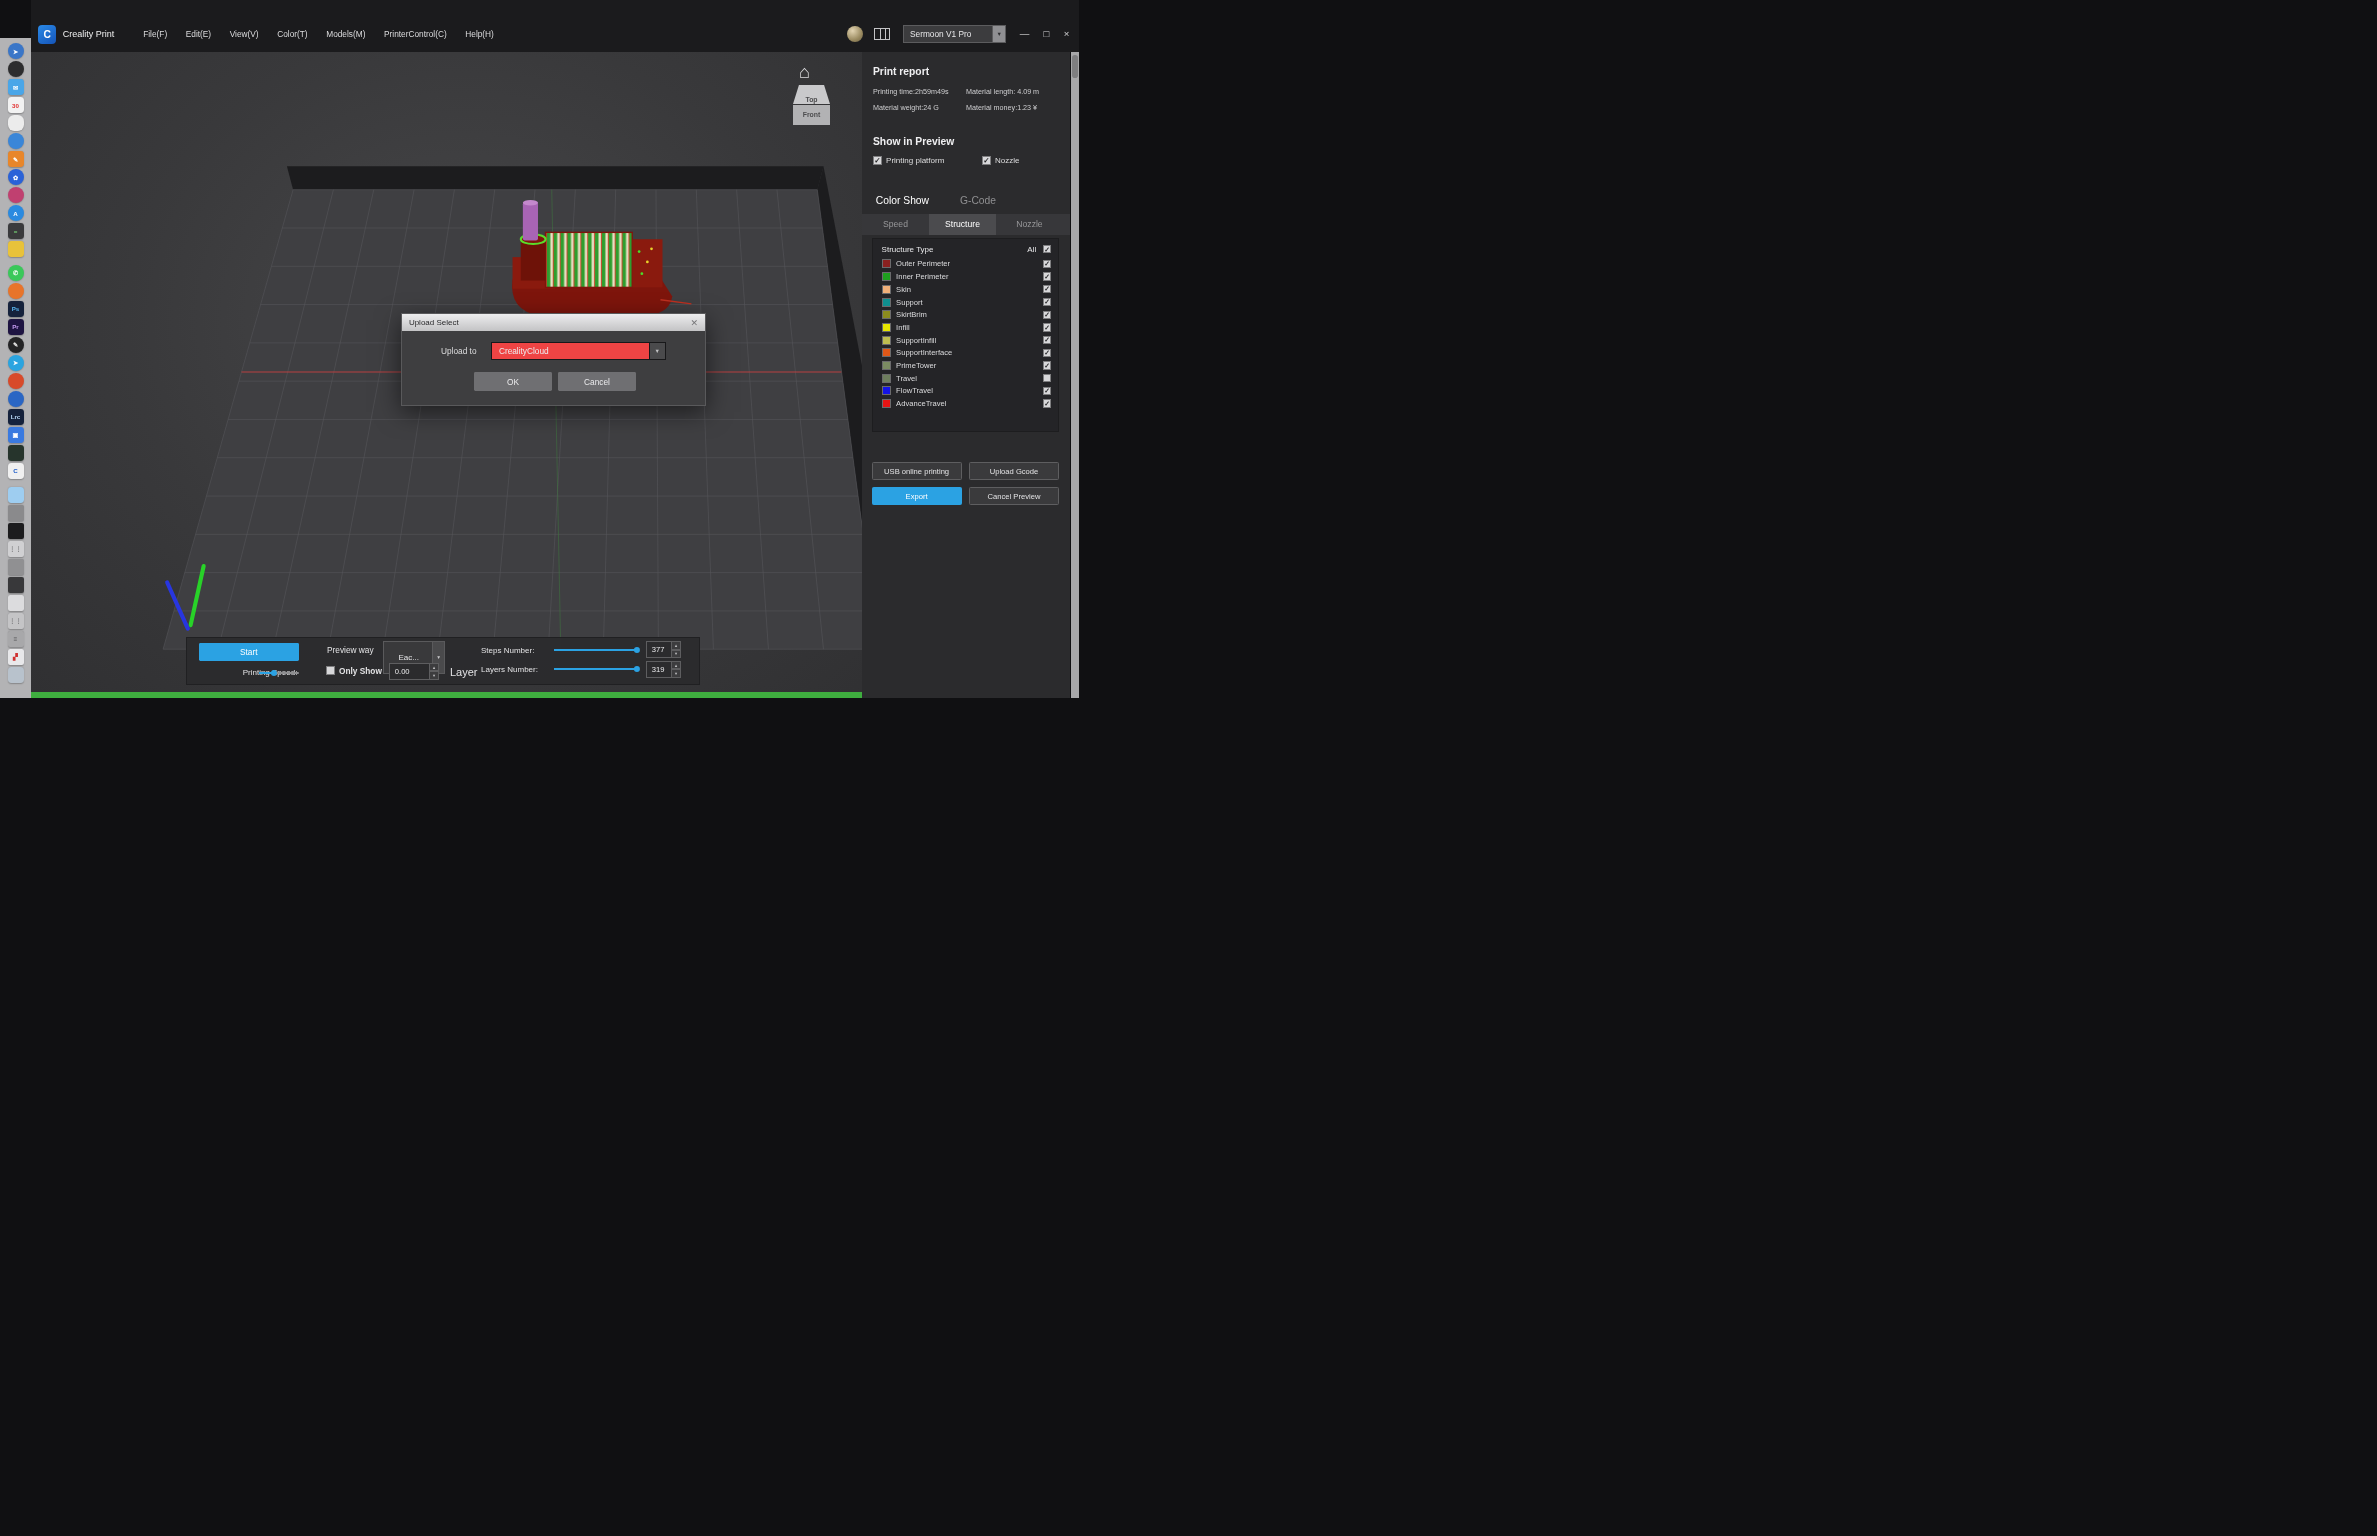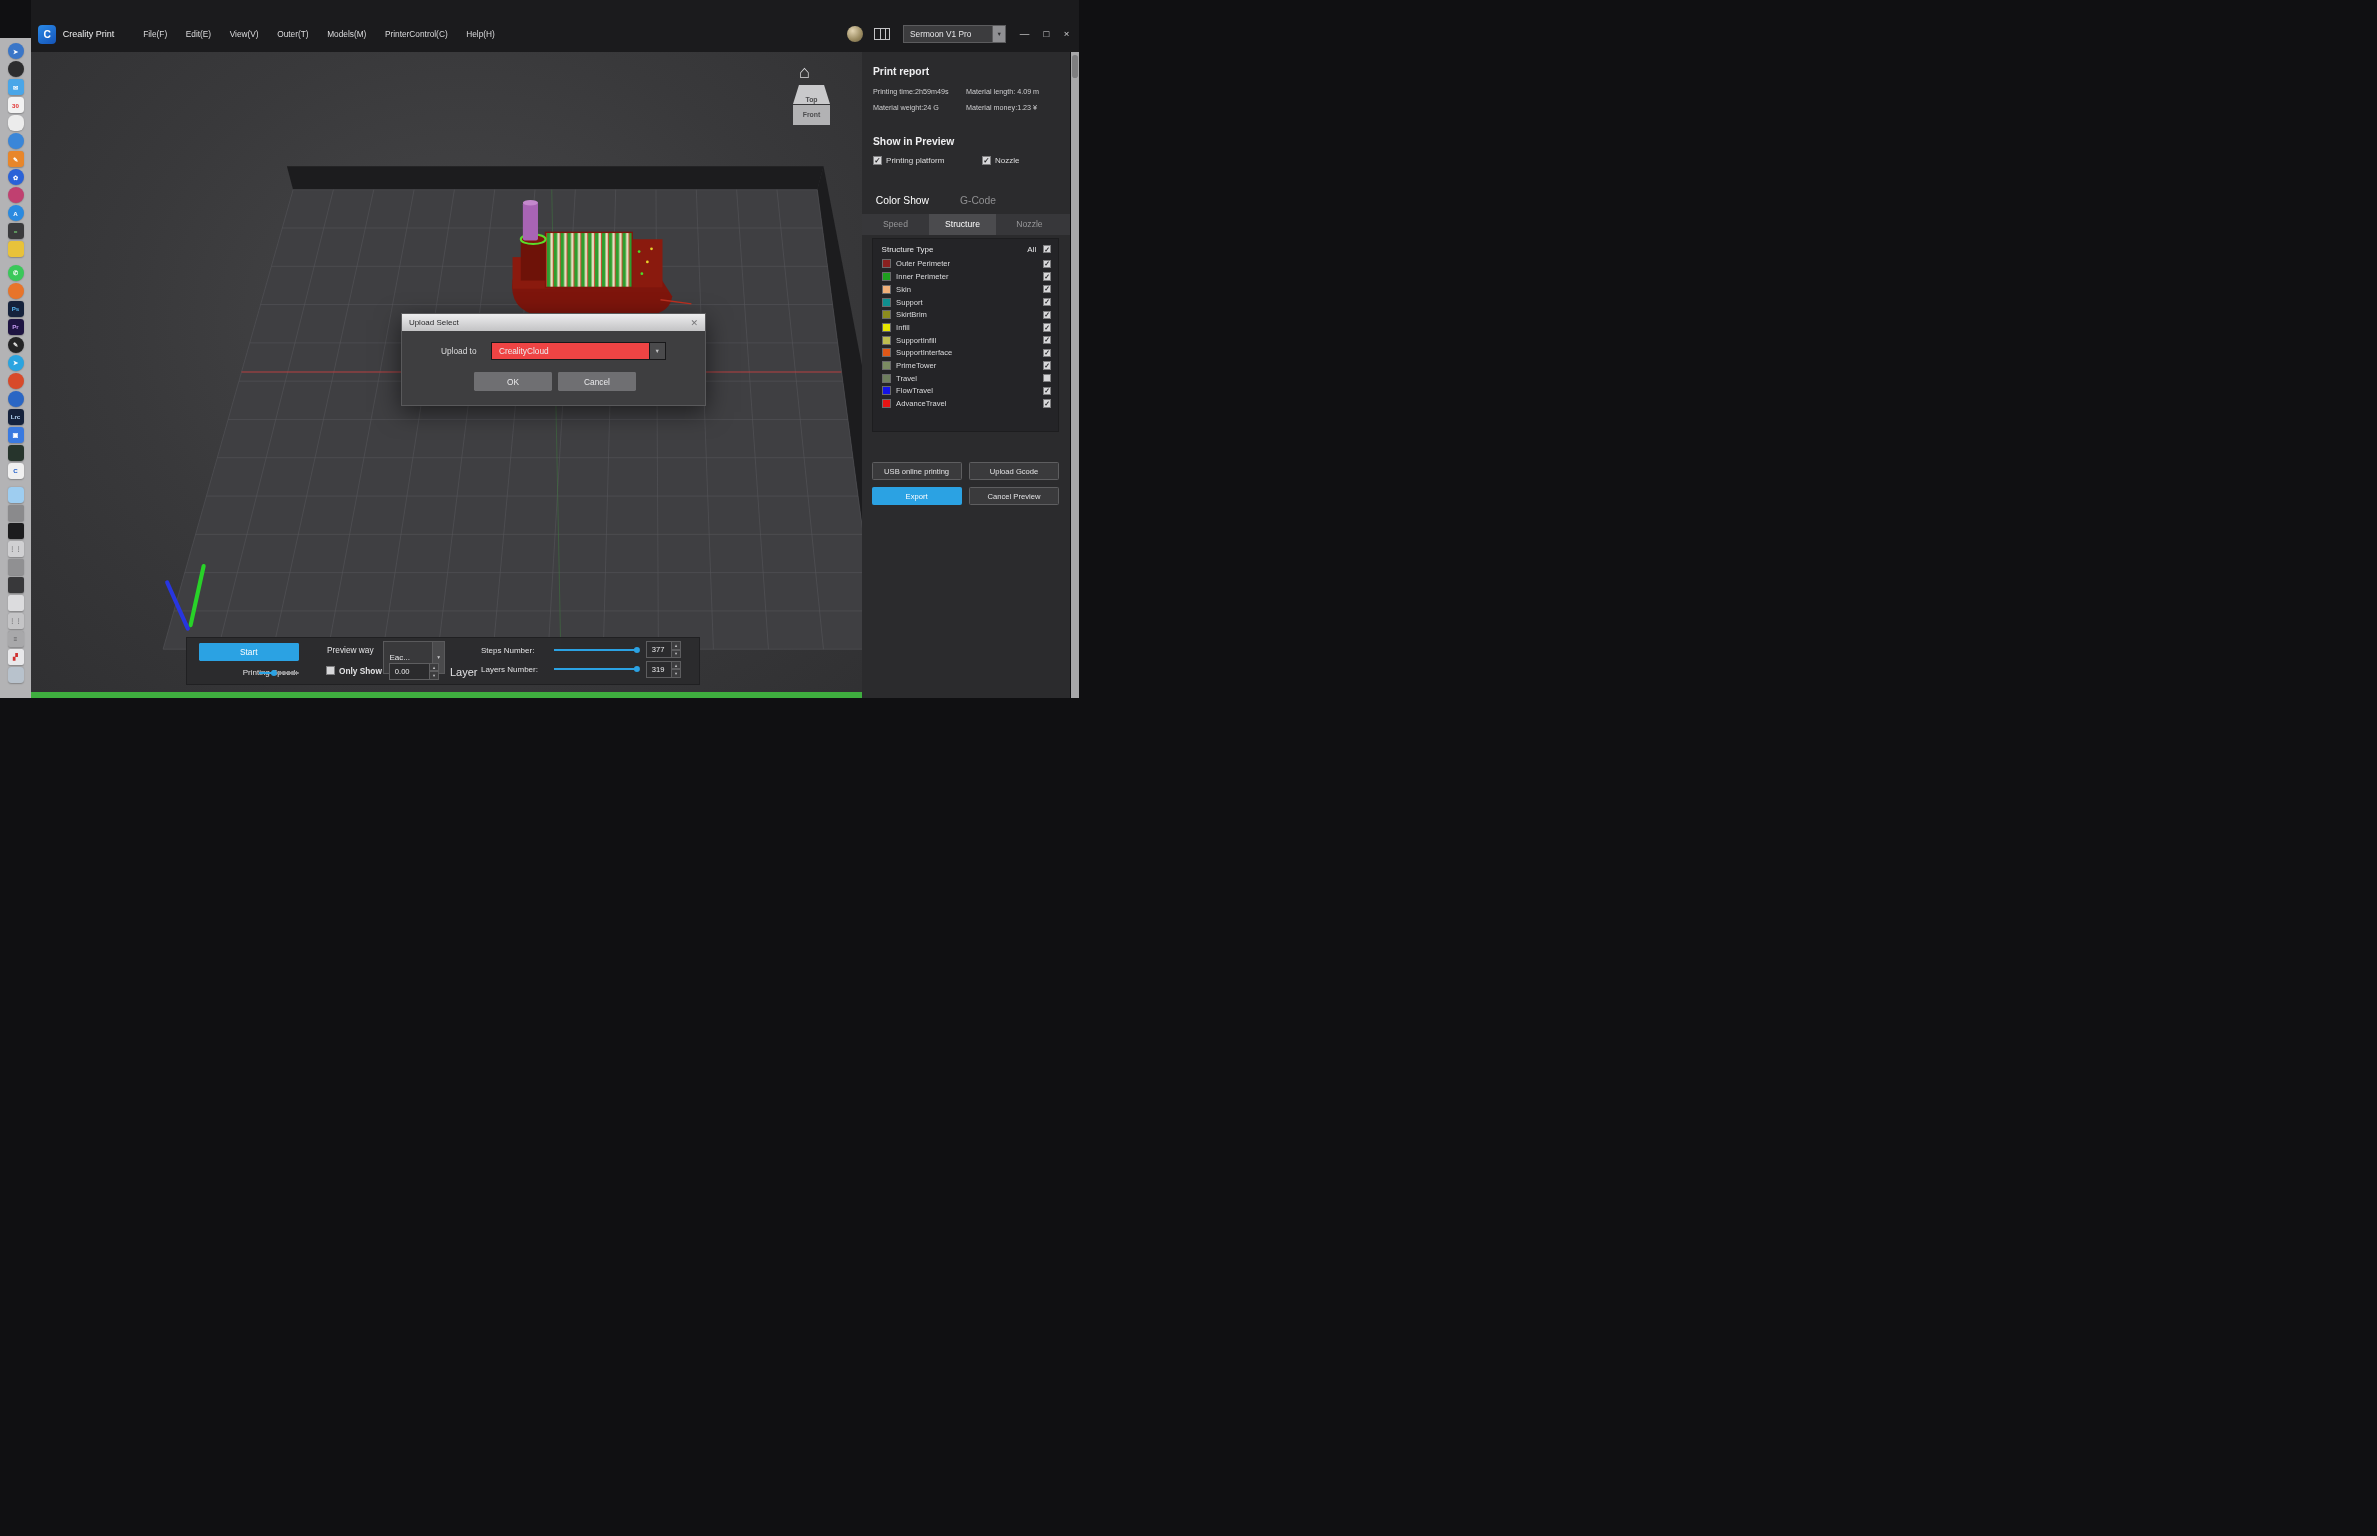--- a/index.html
+++ b/index.html
@@ -59,21 +59,21 @@
 
   
   .playbar{position:absolute;left:155px;top:585px;width:514px;height:48px;background:rgba(43,43,45,.97);
            border:0.7px solid #202022;}
   .playbar .lbl{position:absolute;color:#e2e2e4;font-size:8px;white-space:nowrap;}
   .start-btn{position:absolute;left:11.7px;top:4.8px;width:100px;height:18.6px;background:var(--accent,#2ba2e3);
              color:#fff;font-size:8.3px;border:none;border-radius:1.4px;display:flex;align-items:center;justify-content:center;cursor:pointer;}
   .slider{position:absolute;height:2.1px;background:#8e8e90;border-radius:1.4px;cursor:pointer;}
   .slider .fill{position:absolute;left:0;top:0;bottom:0;background:var(--accent,#2ba2e3);}
   .slider .knob{position:absolute;top:50%;width:6.2px;height:6.2px;border-radius:50%;background:var(--accent,#2ba2e3);transform:translate(-50%,-50%);}
-  .mini-dd{position:absolute;height:33px;background:#39393b;border:0.7px solid #5a5a5c;display:flex;cursor:pointer;}
+  .mini-dd{position:absolute;height:33px;background:#39393b;border:0.7px solid #5a5a5c;display:flex;cursor:pointer;padding-left:9px;}
   .mini-dd .txt{flex:1;color:#e6e6e8;font-size:8px;display:flex;align-items:center;padding-left:5.5px;white-space:nowrap;overflow:hidden;}
   .mini-dd .arrow{width:11.7px;background:#4a4a4c;border-left:0.7px solid #5a5a5c;color:#c8c8ca;font-size:4.8px;
                   display:flex;align-items:center;justify-content:center;}
   .cb{width:9px;height:9px;background:#d8d8da;border:0.7px solid #7e7e80;position:relative;cursor:pointer;flex:0 0 auto;}
   .cb.checked::after{content:"\2713";position:absolute;left:0;right:0;top:-0.7px;text-align:center;
                      font-size:7.6px;font-weight:bold;color:#1c1c1e;}
   .playbar .cb{position:absolute;}
   .spinner{position:absolute;display:flex;height:16.5px;}
   .spinner .val{width:26px;background:#2b2b2d;border:0.7px solid #5e5e60;color:#ececee;font-size:7.6px;
                 display:flex;align-items:center;padding-left:4.8px;}
@@ -272,21 +272,21 @@
   <div class="logo">C</div>
   <div class="app-title">Creality Print</div>
   <div class="menubar">
 
       <div class="menu-item">File(F)</div>
 
       <div class="menu-item">Edit(E)</div>
 
       <div class="menu-item">View(V)</div>
 
-      <div class="menu-item">Outer(T)</div>
+      <div class="menu-item">Color(T)</div>
 
       <div class="menu-item">Models(M)</div>
 
       <div class="menu-item">PrinterControl(C)</div>
 
       <div class="menu-item">Help(H)</div>
     </div>
   <div class="tb-spacer"></div>
   <div class="globe"></div>
   <div class="mapicon"></div>

